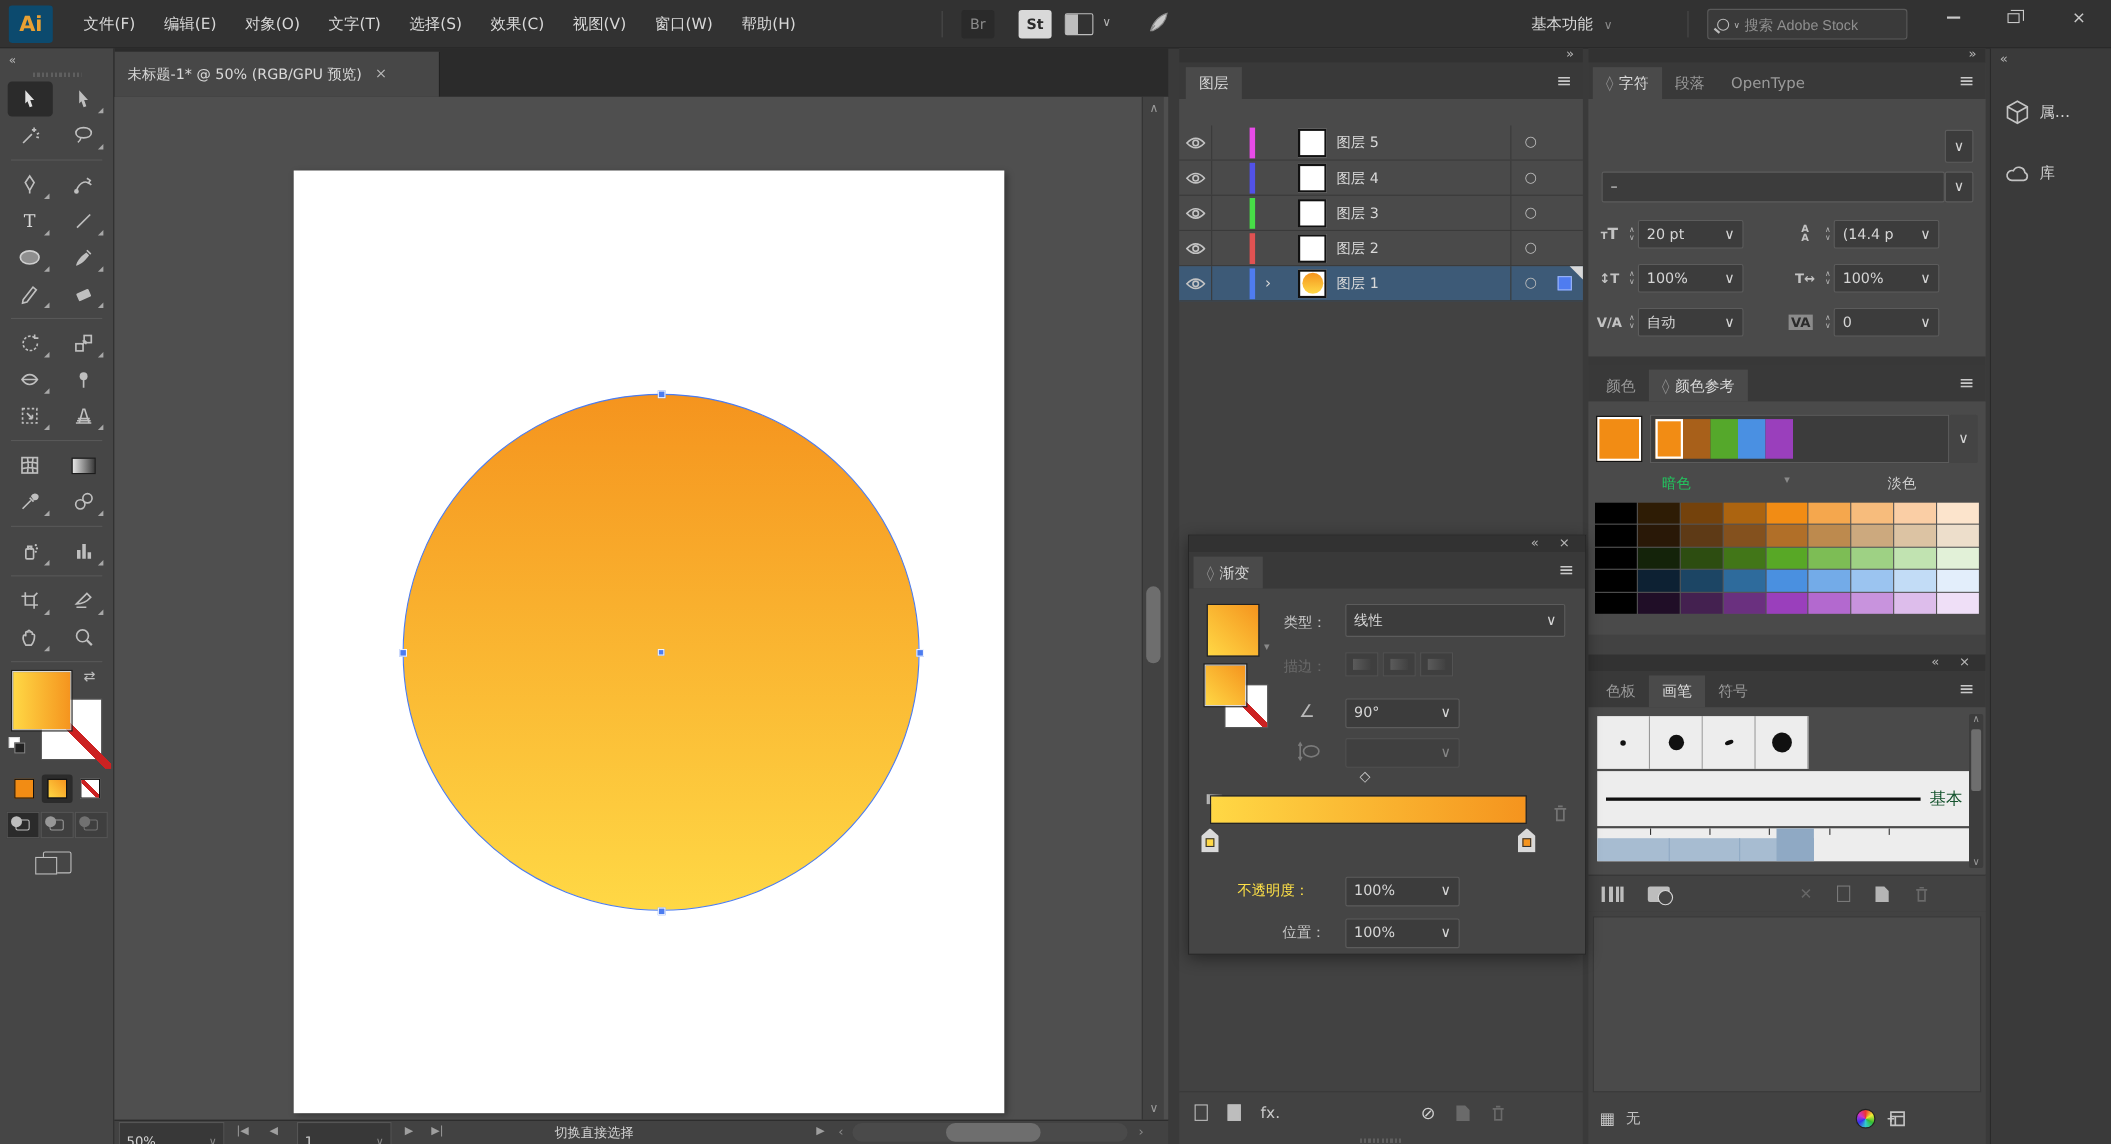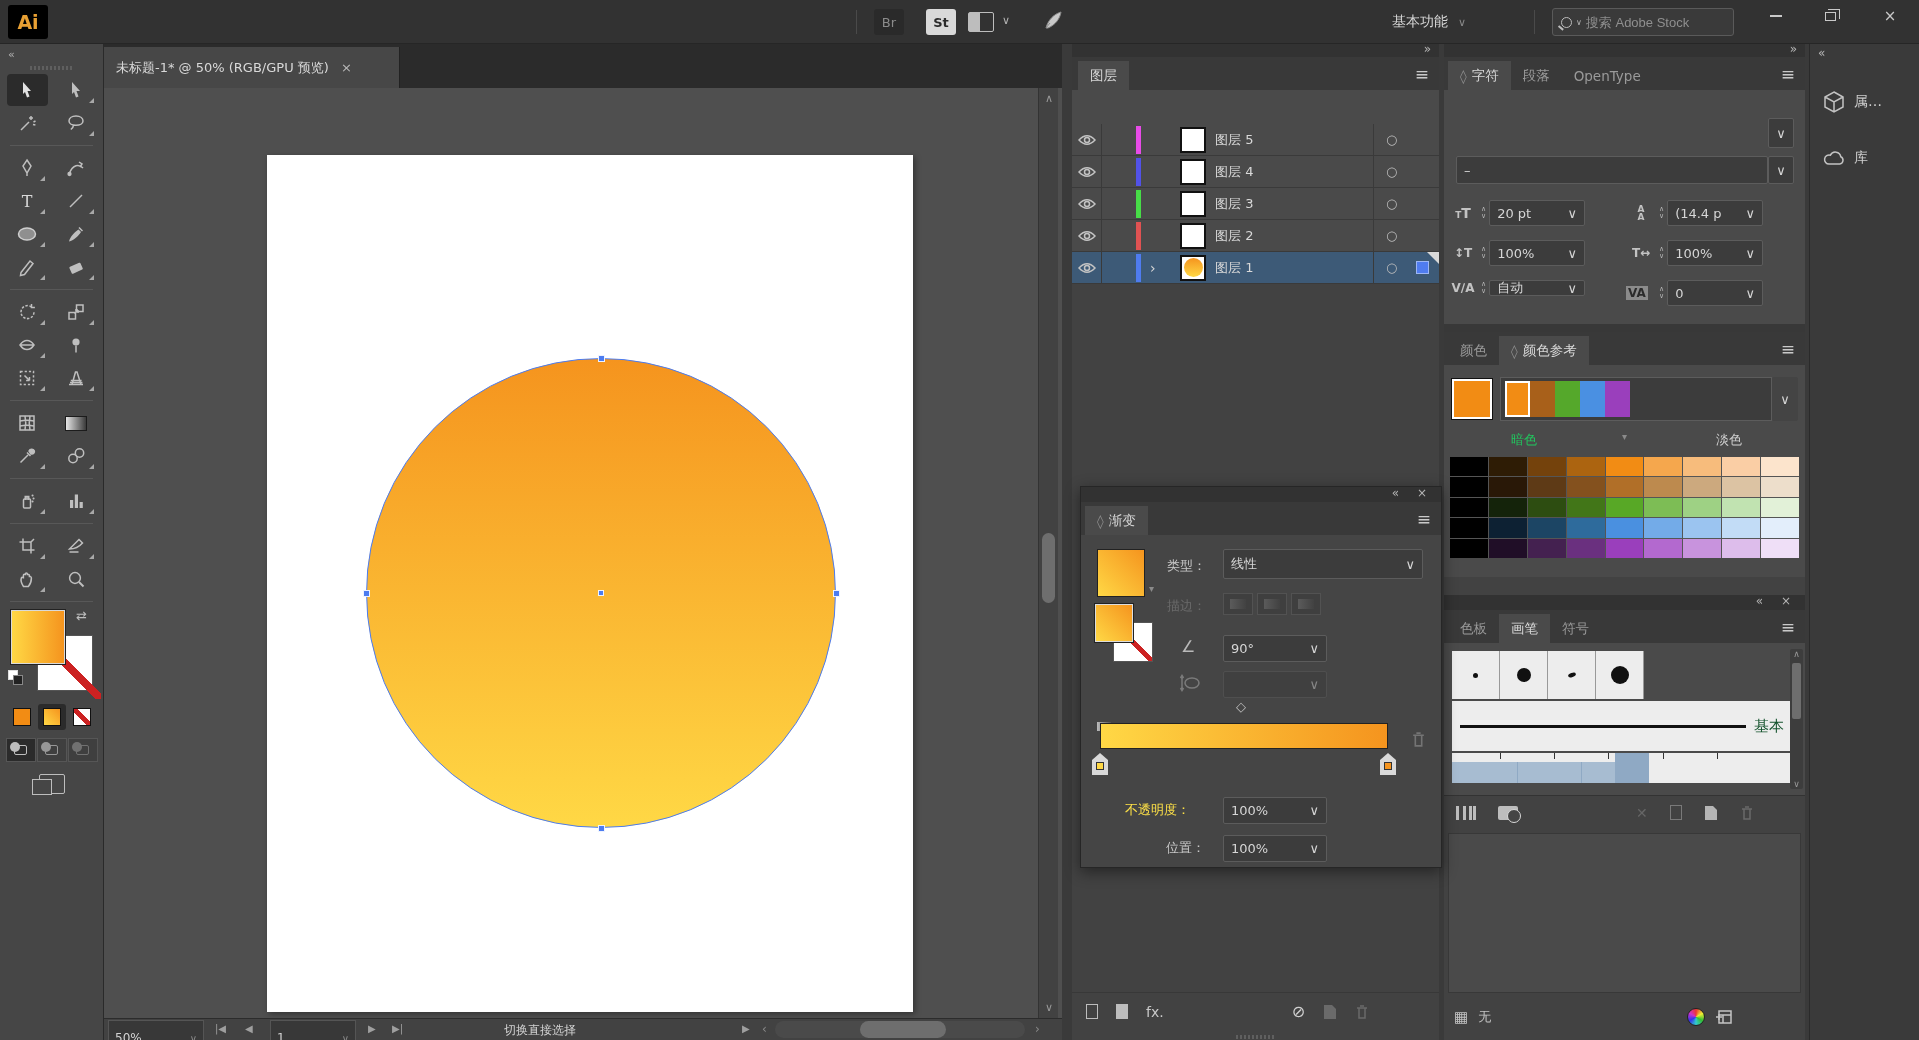--- a/index.html
+++ b/index.html
@@ -4,21 +4,21 @@
 <style>
 *{margin:0;padding:0;box-sizing:border-box}
 html,body{width:1919px;height:1040px;overflow:hidden;background:#3a3a3a;
 font-family:"DejaVu Sans","Liberation Sans",sans-serif;color:#cfcfcf;font-size:13px;-webkit-font-smoothing:antialiased}
 .abs{position:absolute}
 .fx{display:flex;align-items:center}
 .dim{color:#8a8a8a}
 .vdim{color:#6a6a6a}
 
 #menubar{left:0;top:0;width:1919px;height:44px;background:#323232;border-bottom:1px solid #262626}
-.ailogo{left:8px;top:5px;width:40px;height:34px;background:#000000;border-radius:3px;color:#e8a033;font-weight:bold;font-size:19px;display:flex;align-items:center;justify-content:center}
+.ailogo{left:8px;top:5px;width:40px;height:34px;background:#0c4a6e;border-radius:3px;color:#e8a033;font-weight:bold;font-size:19px;display:flex;align-items:center;justify-content:center}
 .menu{left:64px;top:0;height:44px;display:flex;align-items:center;gap:26px;padding-left:12px}
 .menu span{color:#d8d8d8;font-size:14px}
 .mbsep{width:1px;height:24px;background:#4a4a4a}
 .appbtn{height:26px;display:flex;align-items:center;justify-content:center;border-radius:3px;font-size:13px}
 #br-btn{left:874px;top:9px;width:30px;background:#2a2a2a;color:#8b8b8b}
 #st-btn{left:926px;top:9px;width:30px;background:#d9d9d9;color:#2b2b2b;font-weight:bold}
 .wsicon{left:968px;top:12px;width:26px;height:20px;border:1px solid #bdbdbd;border-radius:2px}
 .wsicon i{position:absolute;left:0;top:0;width:11px;height:18px;background:#bdbdbd}
 .gpurocket{left:1040px;top:8px}
 .workspace{left:1392px;top:0;height:44px;display:flex;align-items:center;gap:10px;color:#d8d8d8;font-size:14px}
@@ -150,20 +150,31 @@
 
 #rightstrip{left:1809px;top:44px;width:110px;height:996px;background:#3a3a3a;border-left:1px solid #2a2a2a}
 .rsrow{display:flex;align-items:center;gap:8px;padding:10px 12px;color:#cfcfcf;font-size:14px}
 svg.lic{stroke:#c3c3c3;fill:none;stroke-width:1.5}
 </style>
 </head>
 <body>
 
 <div id="menubar" class="abs">
   <div class="ailogo abs">Ai</div>
+  <div class="menu abs">
+    <span>文件(F)</span>
+    <span>编辑(E)</span>
+    <span>对象(O)</span>
+    <span>文字(T)</span>
+    <span>选择(S)</span>
+    <span>效果(C)</span>
+    <span>视图(V)</span>
+    <span>窗口(W)</span>
+    <span>帮助(H)</span>
+  </div>
   <div class="mbsep abs" style="left:856px;top:10px"></div>
   <div id="br-btn" class="appbtn abs">Br</div>
   <div id="st-btn" class="appbtn abs">St</div>
   <div class="wsicon abs">
       <i></i>
     </div>
   <span class="abs" style="left:1002px;top:14px;color:#b5b5b5;font-size:11px">∨</span>
   <svg class="gpurocket abs" width="26" height="26" viewBox="0 0 26 26">
       <path d="M6 20 C8 12 14 6 21 4 C20 11 15 17 8 20 Z M6 20 L10 15" fill="#c9c9c9" stroke="#8a8a8a"></path>
     </svg>
@@ -456,21 +467,21 @@
 <div id="middock" class="abs dock">
   <div class="dockhead">
       <span class="dbl">»</span>
     </div>
   <div class="ptabs">
     <div class="ptab active" style="margin-left:6px">
         <span>图层</span>
       </div>
     <span class="pmenu">≡</span>
   </div>
-  <div class="pbody" style="padding-top:34px">
+  <div class="pbody" style="padding-top:24px">
     <div class="lrow">
       <div class="eyecell">
           <svg width="18" height="12" viewBox="0 0 18 12" class="lic">
             <path d="M1 6 Q9 -2.5 17 6 Q9 14.5 1 6 Z"></path>
             <circle cx="9" cy="6" r="2.5"></circle>
           </svg>
         </div>
       <div class="blankcell"></div>
       <div class="lbar" style="background: rgb(232, 75, 232);"></div>
       <div class="lthumb"></div>
@@ -710,21 +721,21 @@
           <span class="chev">∨</span>
         </div>
     </div>
 
     <div class="halfrow" style="left:4px;top:190px">
       <span class="cicon">V∕A</span>
       <span class="stepper">
           <span>∧</span>
           <span>∨</span>
         </span>
-      <div class="fld" style="width:96px;height:16px">
+      <div class="fld" style="width:96px;height:26px">
           <span class="val">自动</span>
           <span class="chev">∨</span>
         </div>
     </div>
     <div class="halfrow" style="left:182px;top:190px">
       <span class="cicon" style="background:#8b8b8b;color:#2b2b2b;width:22px;margin-right:8px">VA</span>
       <span class="stepper">
           <span>∧</span>
           <span>∨</span>
         </span>

